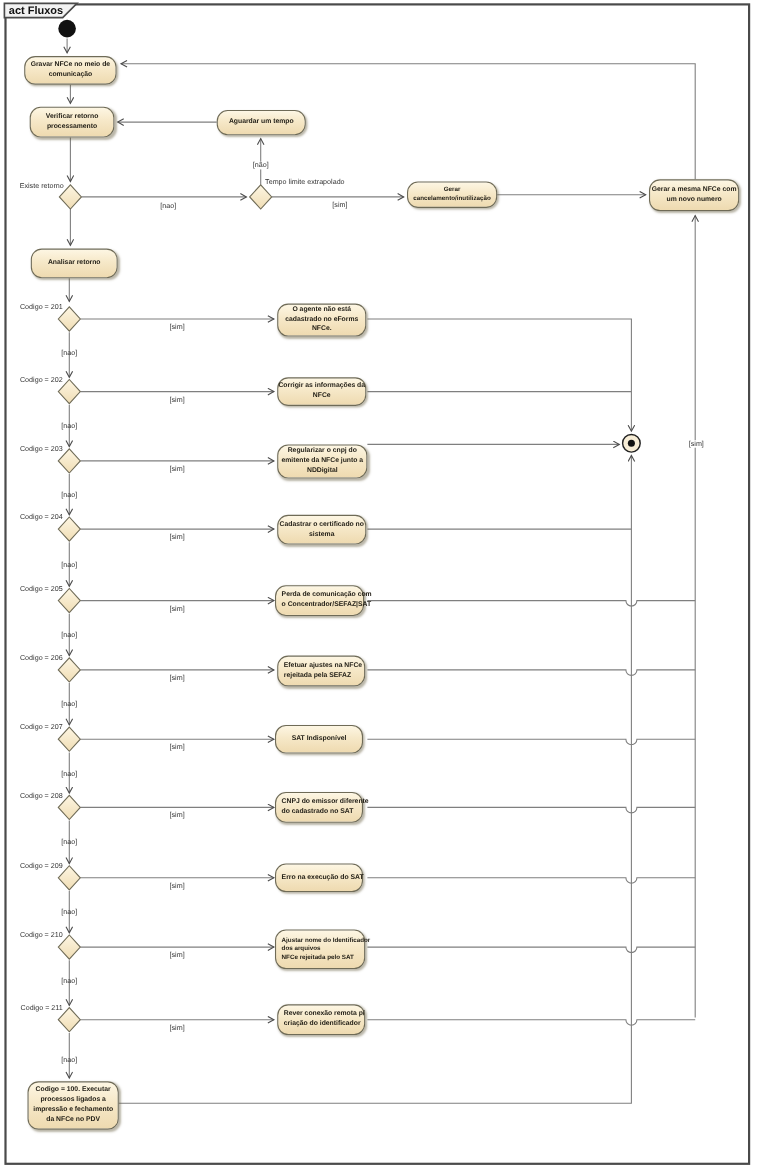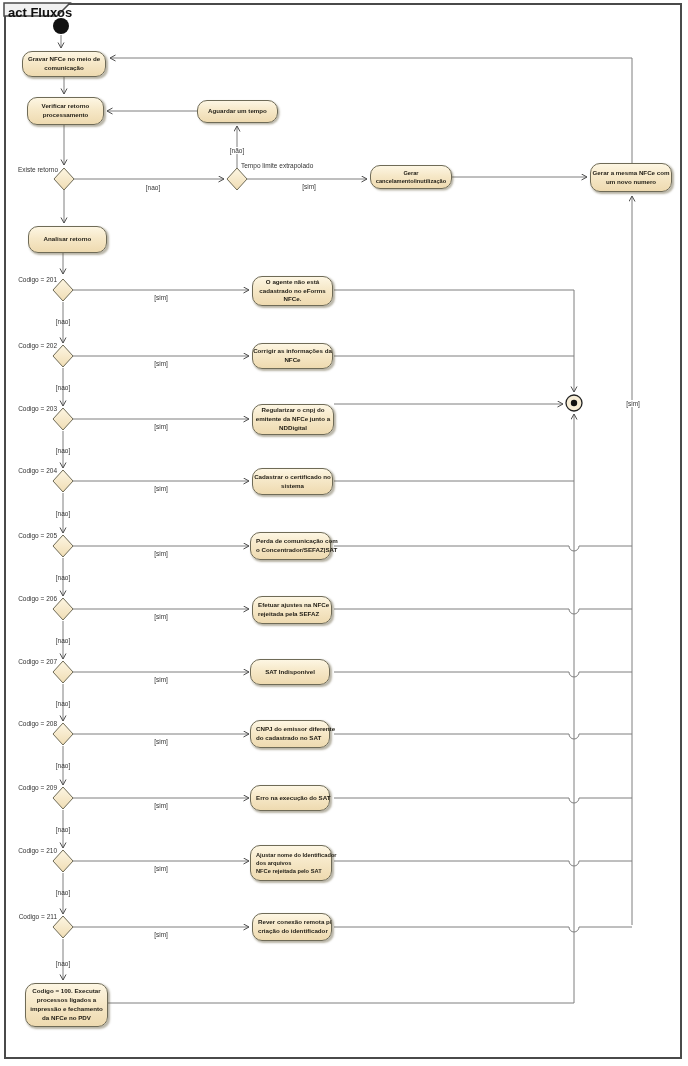--- a/index.html
+++ b/index.html
@@ -13,21 +13,21 @@
         border:1.2px solid #6f6b57;border-radius:10px;
         display:flex;align-items:center;justify-content:center;text-align:center;
         font-size:6.2px;font-weight:bold;color:#1f1c14;line-height:1.45;
         white-space:pre;box-shadow:1.5px 1.5px 2px rgba(100,90,60,.45);}
   .node.left{justify-content:flex-start;text-align:left;padding-left:5px;}
   .node.fs-sm{font-size:5.7px;}
   .lbl{position:absolute;font-size:6.5px;color:#333;line-height:1.1;}
   .lbl.center{text-align:center;}
   .lbl.right{text-align:right;}
   .lbl.onwhite{background:#fff;padding:0 1px;}
-  #tab-label{position:absolute;left:8px;top:5px;font-size:13px;font-weight:bold;color:#111;}
+  #tab-label{position:absolute;left:8px;top:5px;font-size:10px;font-weight:bold;color:#111;}
 </style>
 </head>
 <body>
 
 <div id="stage">
 
   <div id="frame"></div>
 
   <svg class="layer">
     <defs>

